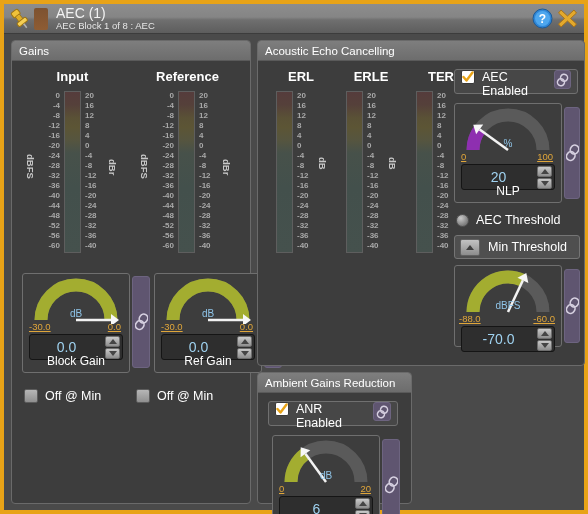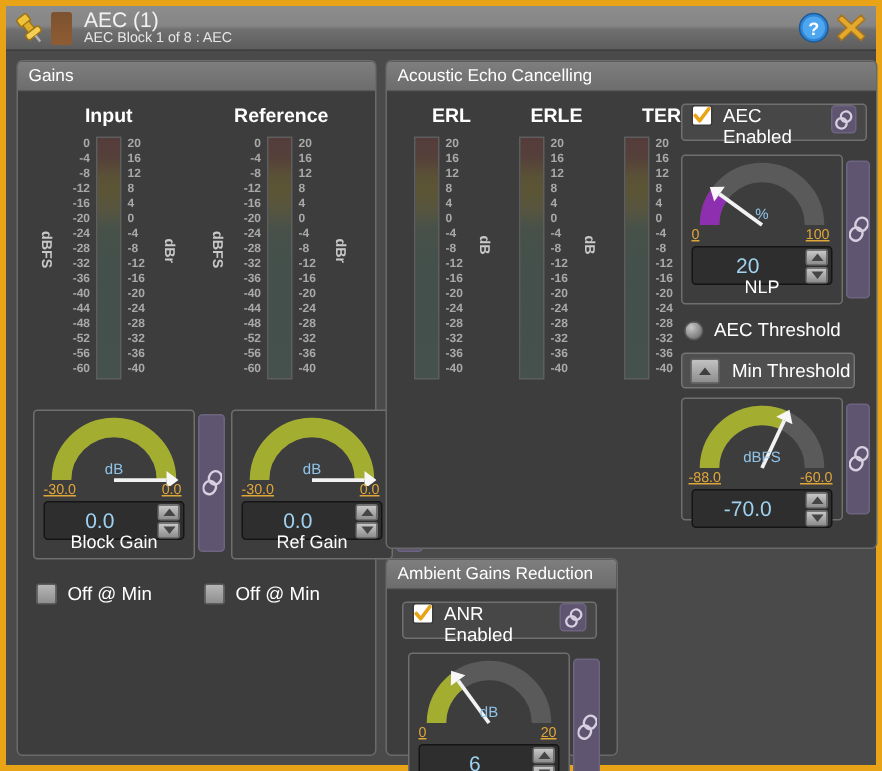--- a/index.html
+++ b/index.html
@@ -514,21 +514,21 @@
               <rect x="2.5" y="9" width="8" height="9" rx="4"></rect>
             </g>
           </svg>
         </div>
 
         <div class="chk-row" style="left:198px; top:152px;">
           <div class="led"></div>
           <div class="chk-lbl">AEC Threshold</div>
         </div>
 
-        <div class="drop-btn" style="left:196px; top:174px; width:116px; height:24px;">
+        <div class="drop-btn" style="left:196px; top:174px; width:126px; height:24px;">
           <div class="drop-arrow">
             <div class="caret up" style="border-bottom-color:#3f3f3f;"></div>
           </div>
           <div class="drop-lbl">Min Threshold</div>
         </div>
 
         <div class="gauge-box" style="left:196px; top:204px; width:108px; height:82px;">
           <div class="gauge-inner">
             <svg class="gauge-svg" width="86" height="46" viewBox="0 0 86 46">
               <path d="M 8 42 A 35 35 0 0 1 78 42" fill="none" stroke="#5a5a5a" stroke-width="13" stroke-linecap="butt"></path>

